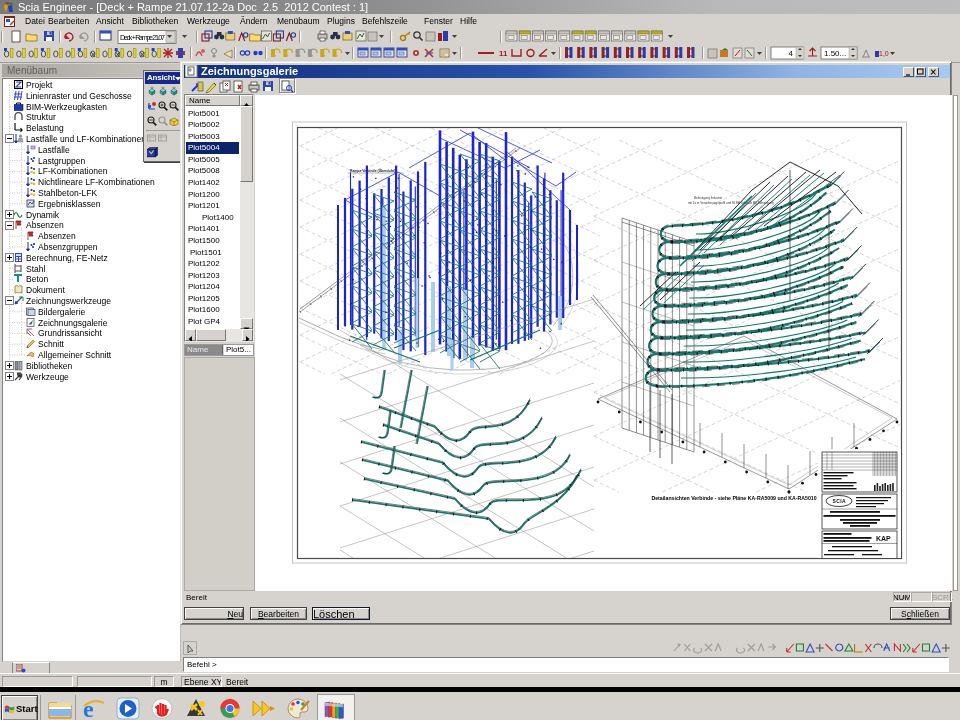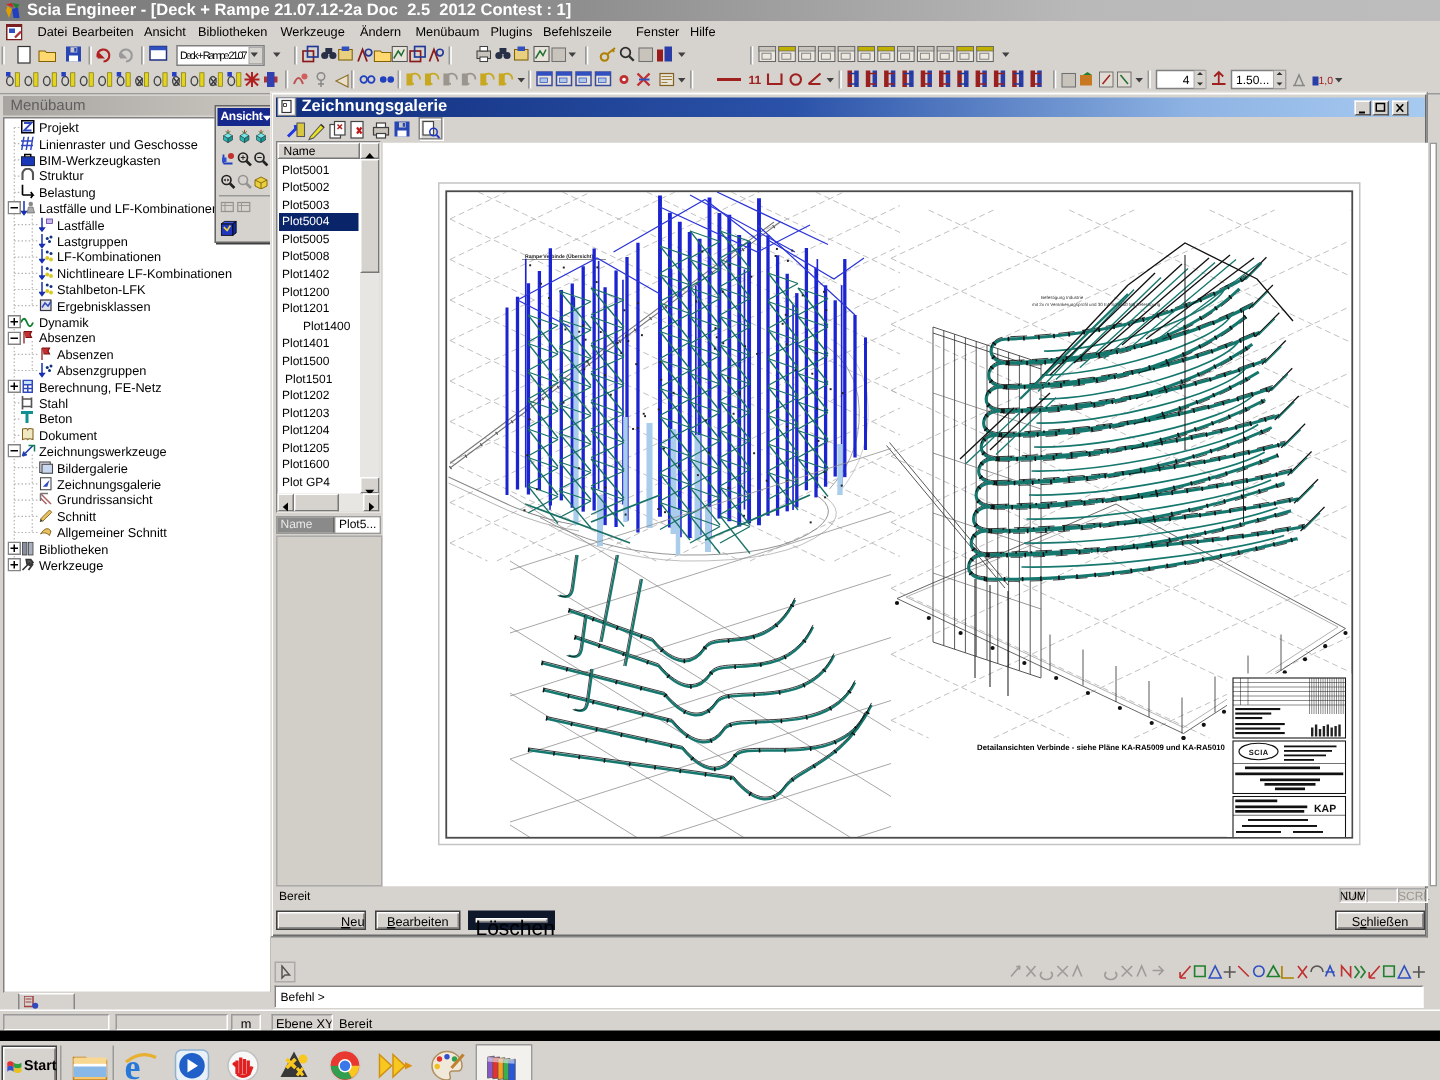--- a/index.html
+++ b/index.html
@@ -6,21 +6,21 @@
 .abs{position:absolute}
 </style></head><body>
 <div id="screen">
 <div class="abs" style="left:0;top:0;width:960px;height:14px;background:linear-gradient(90deg,#7a7a7a,#8e8e8e 40%,#b9b9b9 75%,#bdbdbd)">
 <svg class="abs" style="left:3px;top:1px" width="12" height="12" viewBox="0 0 12 12">
         <path d="M1 2 l4 -1 1 3 z" fill="#d42020"></path>
         <path d="M5 1 l5 1 -2 3 z" fill="#208030"></path>
         <path d="M2 3 l3 2 -2 6 -2 -5z" fill="#e0a000"></path>
         <path d="M5 5 l4 -1 1 7 -4 0z" fill="#2040c0"></path>
       </svg>
-<span style="position:absolute;left:18px;top:1px;color:#fff;font-weight:bold;font-size:11px;letter-spacing:0px">Scia Engineer - [Deck + Rampe 21.07.12-2a Doc&nbsp; 2.5&nbsp; 2012 Contest : 1]</span>
+<span style="position:absolute;left:18px;top:1px;color:#fff;font-weight:normal;font-size:11px;letter-spacing:0px">Scia Engineer - [Deck + Rampe 21.07.12-2a Doc&nbsp; 2.5&nbsp; 2012 Contest : 1]</span>
     </div>
 <div class="abs" style="left:0;top:14px;width:960px;height:15px;background:#d6d3ce;color:#000;font-size:8.5px">
 <svg class="abs" style="left:4px;top:2px" width="11" height="11" viewBox="0 0 11 11">
         <rect x="0" y="0" width="11" height="11" fill="#7a2020"></rect>
         <rect x="1" y="2" width="9" height="8" fill="#fff"></rect>
         <rect x="2" y="3" width="4" height="3" fill="#3050c0"></rect>
         <path d="M6 9 l4 -4" stroke="#b03030" stroke-width="1.5"></path>
       </svg>
       <span style="position:absolute;left:25px;top:2px">Datei</span>
       <span style="position:absolute;left:48px;top:2px">Bearbeiten</span>
@@ -1012,21 +1012,21 @@
       <span style="position:absolute;left:5px;top:2px">Bereit</span>
 <span style="position:absolute;left:714px;top:2px;color:#9a978f">CAP</span>
 <span style="position:absolute;left:712px;top:2px;color:#000">NUM</span>
 <span style="position:absolute;left:751px;top:2px;color:#9a978f">SCRL</span>
 <div class="abs" style="left:712px;top:1px;width:18px;height:10px;border:1px solid #aaa;border-bottom-color:#fff;border-right-color:#fff"></div>
 <div class="abs" style="left:730px;top:1px;width:21px;height:10px;border:1px solid #aaa;border-bottom-color:#fff;border-right-color:#fff"></div>
 <div class="abs" style="left:751px;top:1px;width:20px;height:10px;border:1px solid #aaa;border-bottom-color:#fff;border-right-color:#fff"></div>
     </div>
 <div class="abs" style="left:184px;top:607px;width:60px;height:13px;background:#d6d3ce;border:1px solid #404040;box-shadow:inset 1px 1px 0 #fff, inset -1px -1px 0 #8a8a8a;font-size:8.5px;text-align:right;line-height:12px;color:#000"><u>N</u>eu</div>
 <div class="abs" style="left:250px;top:607px;width:57px;height:13px;background:#d6d3ce;border:1px solid #404040;box-shadow:inset 1px 1px 0 #fff, inset -1px -1px 0 #8a8a8a;font-size:8.5px;text-align:center;line-height:12px;color:#000"><u>B</u>earbeiten</div>
-<div class="abs" style="left:312px;top:607px;width:58px;height:13px;background:#d6d3ce;border:5px solid #0f172a;box-shadow:inset 1px 1px 0 #fff, inset -1px -1px 0 #8a8a8a;font-size:14px;text-align:right;line-height:12px;color:#000">Löschen</div>
+<div class="abs" style="left:312px;top:607px;width:58px;height:13px;background:#d6d3ce;border:1px solid #0f172a;box-shadow:inset 1px 1px 0 #fff, inset -1px -1px 0 #8a8a8a;font-size:11px;text-align:left;line-height:12px;color:#000">Löschen</div>
 <div class="abs" style="left:890px;top:607px;width:60px;height:13px;background:#d6d3ce;border:1px solid #404040;box-shadow:inset 1px 1px 0 #fff, inset -1px -1px 0 #8a8a8a;font-size:8.5px;text-align:center;line-height:12px;color:#000">S<u>c</u>hließen</div>
 <div class="abs" style="left:181px;top:627px;width:771px;height:47px;background:#d6d3ce">
 <div class="abs" style="left:2px;top:14px;width:14px;height:14px;border:1px solid #aaa"><svg width="12" height="12" viewBox="0 0 12 12">
           <path d="M4 1 v8 l2 -2 h3z" fill="none" stroke="#555" stroke-width="1"></path>
         </svg></div>
 <div class="abs" style="left:2px;top:30px;width:766px;height:15px;background:#fff;border:1px solid #808080;border-bottom-color:#fff;border-right-color:#fff;font-size:8px;line-height:13px;color:#000"><span style="padding-left:3px">Befehl &gt;</span></div>
 </div>
 <svg class="abs" style="left:670px;top:640px" width="282" height="15" viewBox="0 0 282 15">
       <g transform="translate(2,1)" opacity="0.75">
         <path d="M2 10 L8 3 m0 0 l-2.5 0.5 m2.5 -0.5 l-0.5 2.5" stroke="#8a8a8a" stroke-width="1.1" fill="none"></path>
@@ -1107,21 +1107,21 @@
         <path d="M2 7 h8 m-4 -4 v8" stroke="#555" stroke-width="1.1" fill="none"></path>
       </g>
     </svg>
 <div class="abs" style="left:0;top:673px;width:960px;height:14px;background:#d6d3ce;font-size:8.5px;color:#000;border-top:1px solid #fff">
 <div class="abs" style="left:2px;top:2px;width:71px;height:11px;border:1px solid #9a9a9a;border-bottom-color:#fff;border-right-color:#fff"></div>
 <div class="abs" style="left:77px;top:2px;width:75px;height:11px;border:1px solid #9a9a9a;border-bottom-color:#fff;border-right-color:#fff"></div>
 <div class="abs" style="left:154px;top:2px;width:20px;height:11px;border:1px solid #9a9a9a;border-bottom-color:#fff;border-right-color:#fff;text-align:center;line-height:11px">m</div>
 <div class="abs" style="left:181px;top:2px;width:41px;height:11px;border:1px solid #9a9a9a;border-bottom-color:#fff;border-right-color:#fff;line-height:11px;padding-left:2px;white-space:nowrap;overflow:hidden">Ebene XY</div>
 <span style="position:absolute;left:226px;top:3px">Bereit</span>
     </div>
-<div class="abs" style="left:0;top:687px;width:960px;height:33px;background:#d6d3ce;border-top:7px solid #000000">
+<div class="abs" style="left:0;top:687px;width:960px;height:33px;background:#d6d3ce;border-top:5px solid #000000">
       <div class="abs" style="left:1px;top:3px;width:37px;height:26px;background:#d6d3ce;border:1px solid #404040;box-shadow:inset 1px 1px 0 #fff, inset -1px -1px 0 #8a8a8a">
 <svg style="position:absolute;left:2px;top:7px" width="12" height="12" viewBox="0 0 14 14">
           <path d="M1 4 q2 -2 5 0 l0 3.5 q-3 -2 -5 0z" fill="#e03030"></path>
           <path d="M6 4 q3 2 6 0 l0 3.5 q-3 2 -6 0z" fill="#30a040"></path>
           <path d="M1 7.5 q2 -2 5 0 l0 3.5 q-3 -2 -5 0z" fill="#3050d0"></path>
           <path d="M6 7.5 q3 2 6 0 l0 3.5 q-3 2 -6 0z" fill="#e8c020"></path>
         </svg>
 <span style="position:absolute;left:14px;top:7px;font-size:9.5px;font-weight:bold">Start</span>
       </div>
       <div class="abs" style="left:43px;top:2px;width:34px;height:29px">

